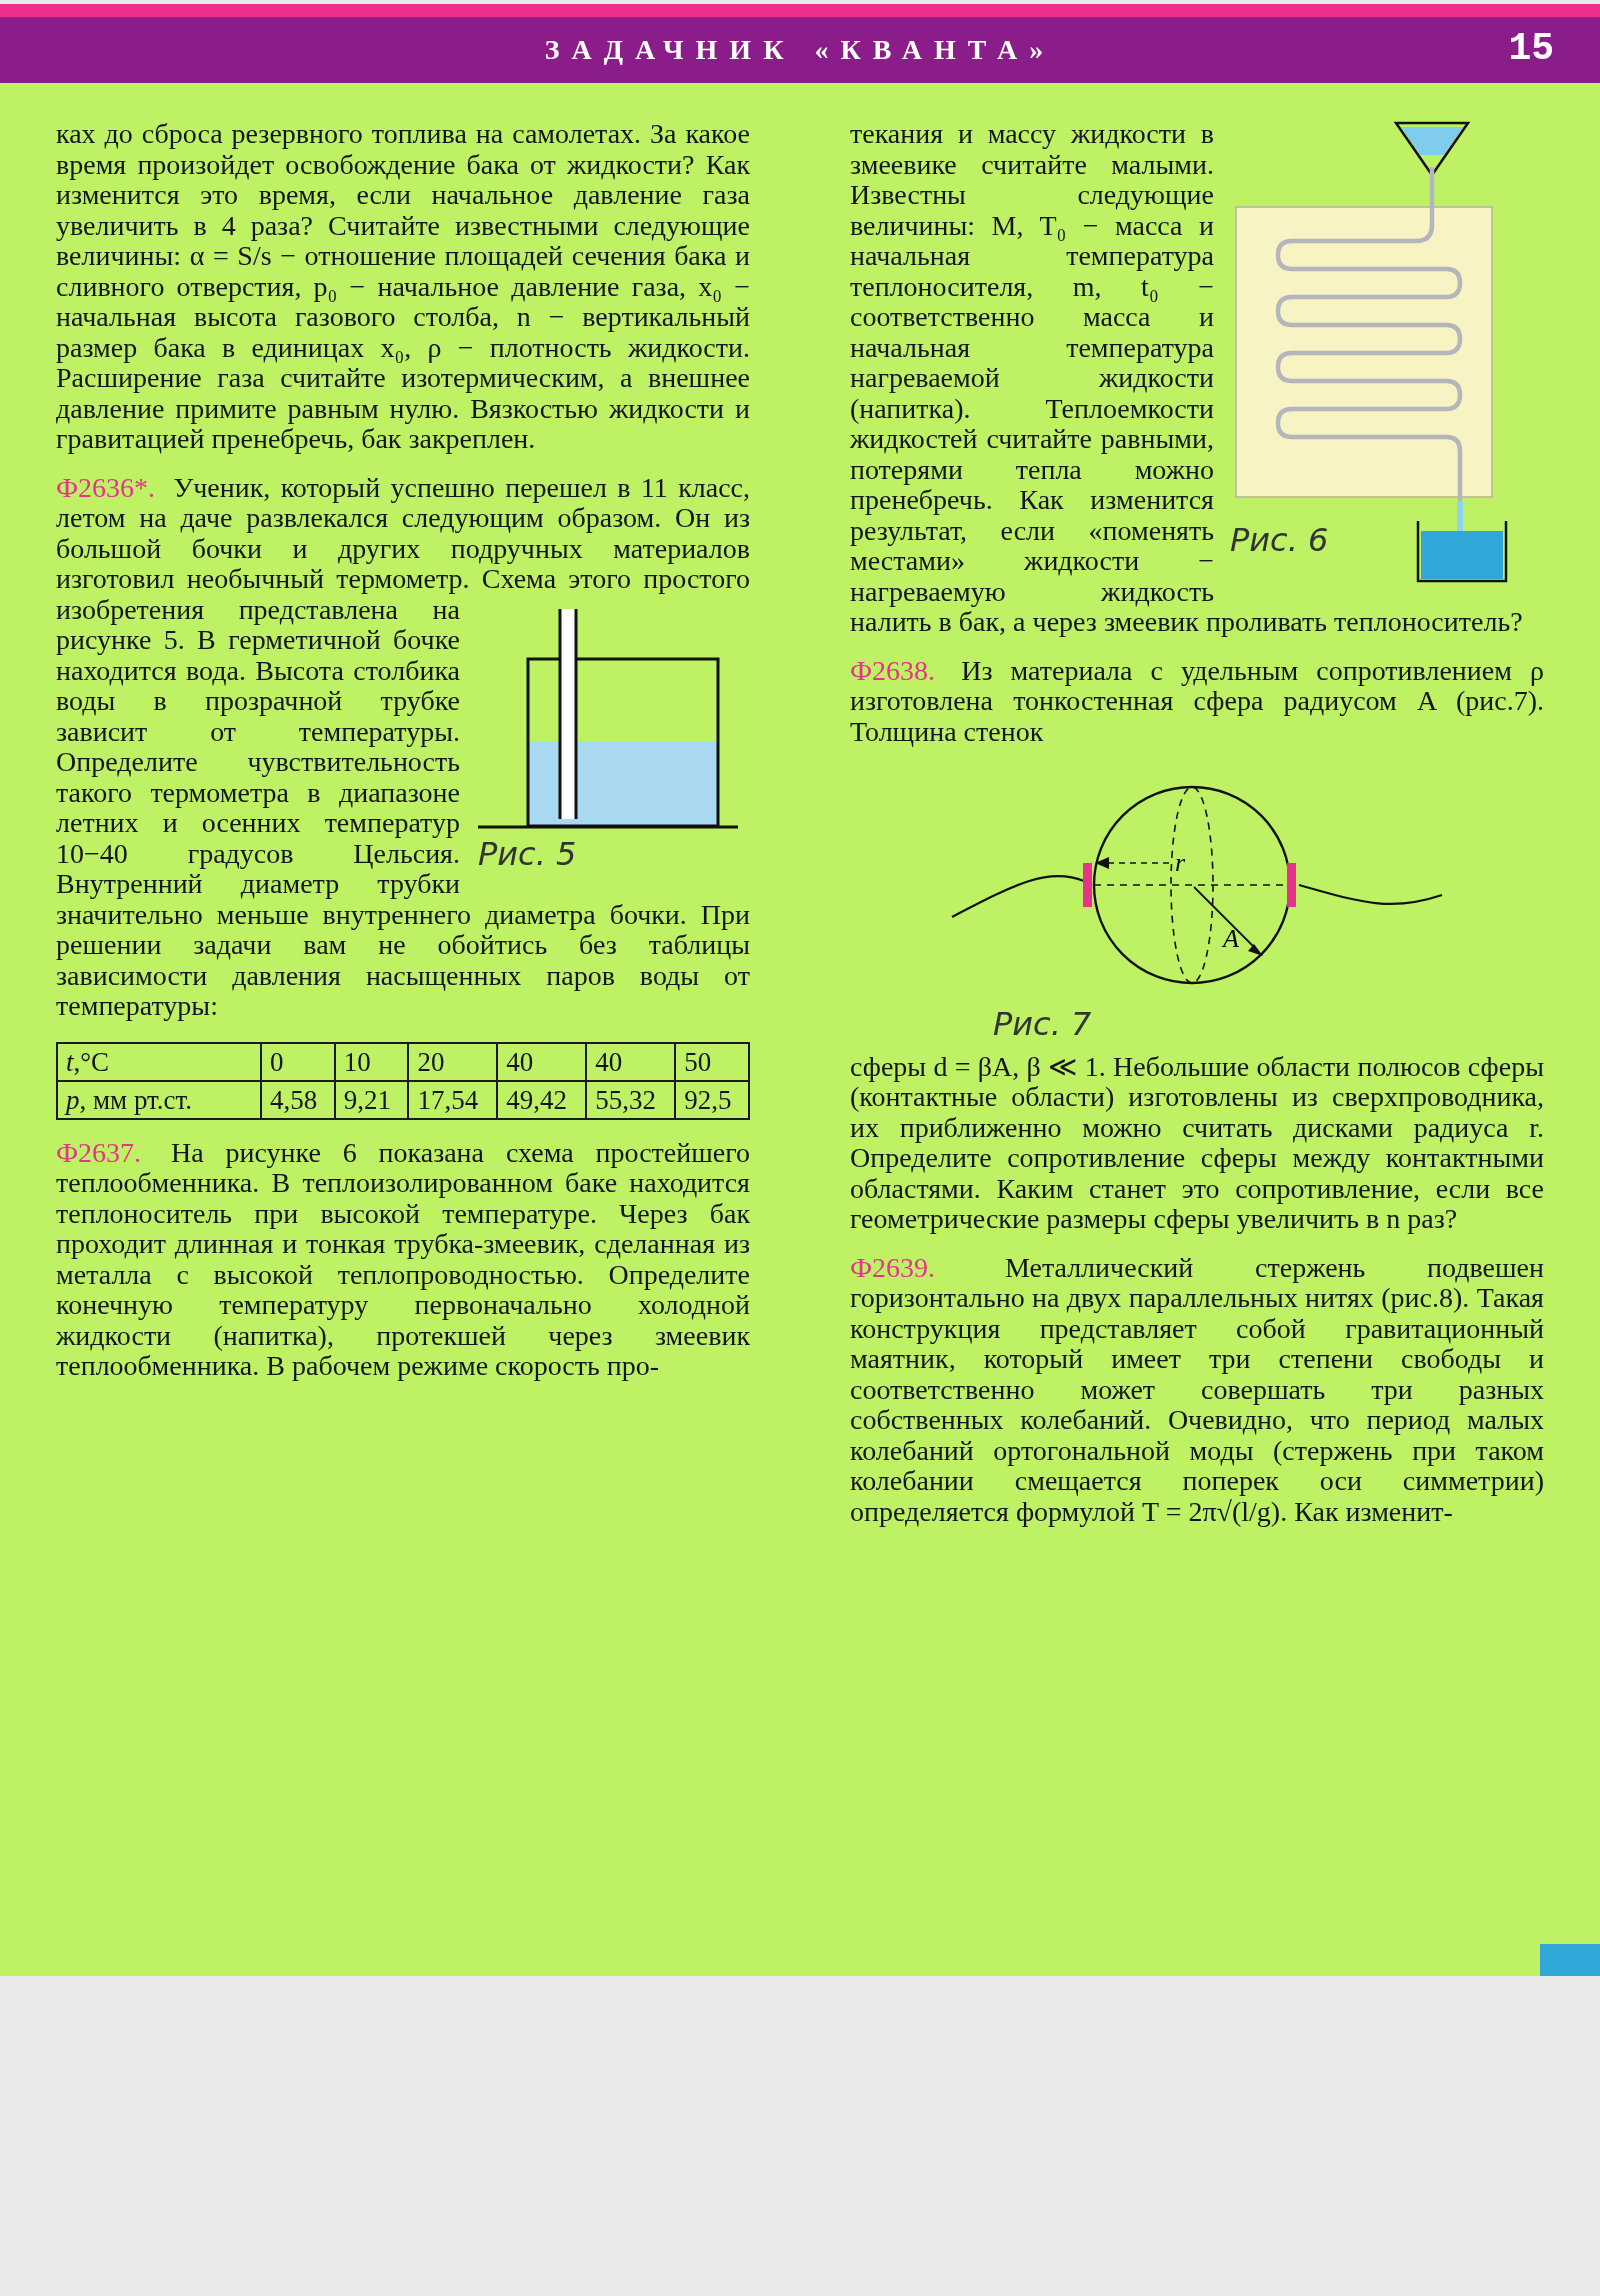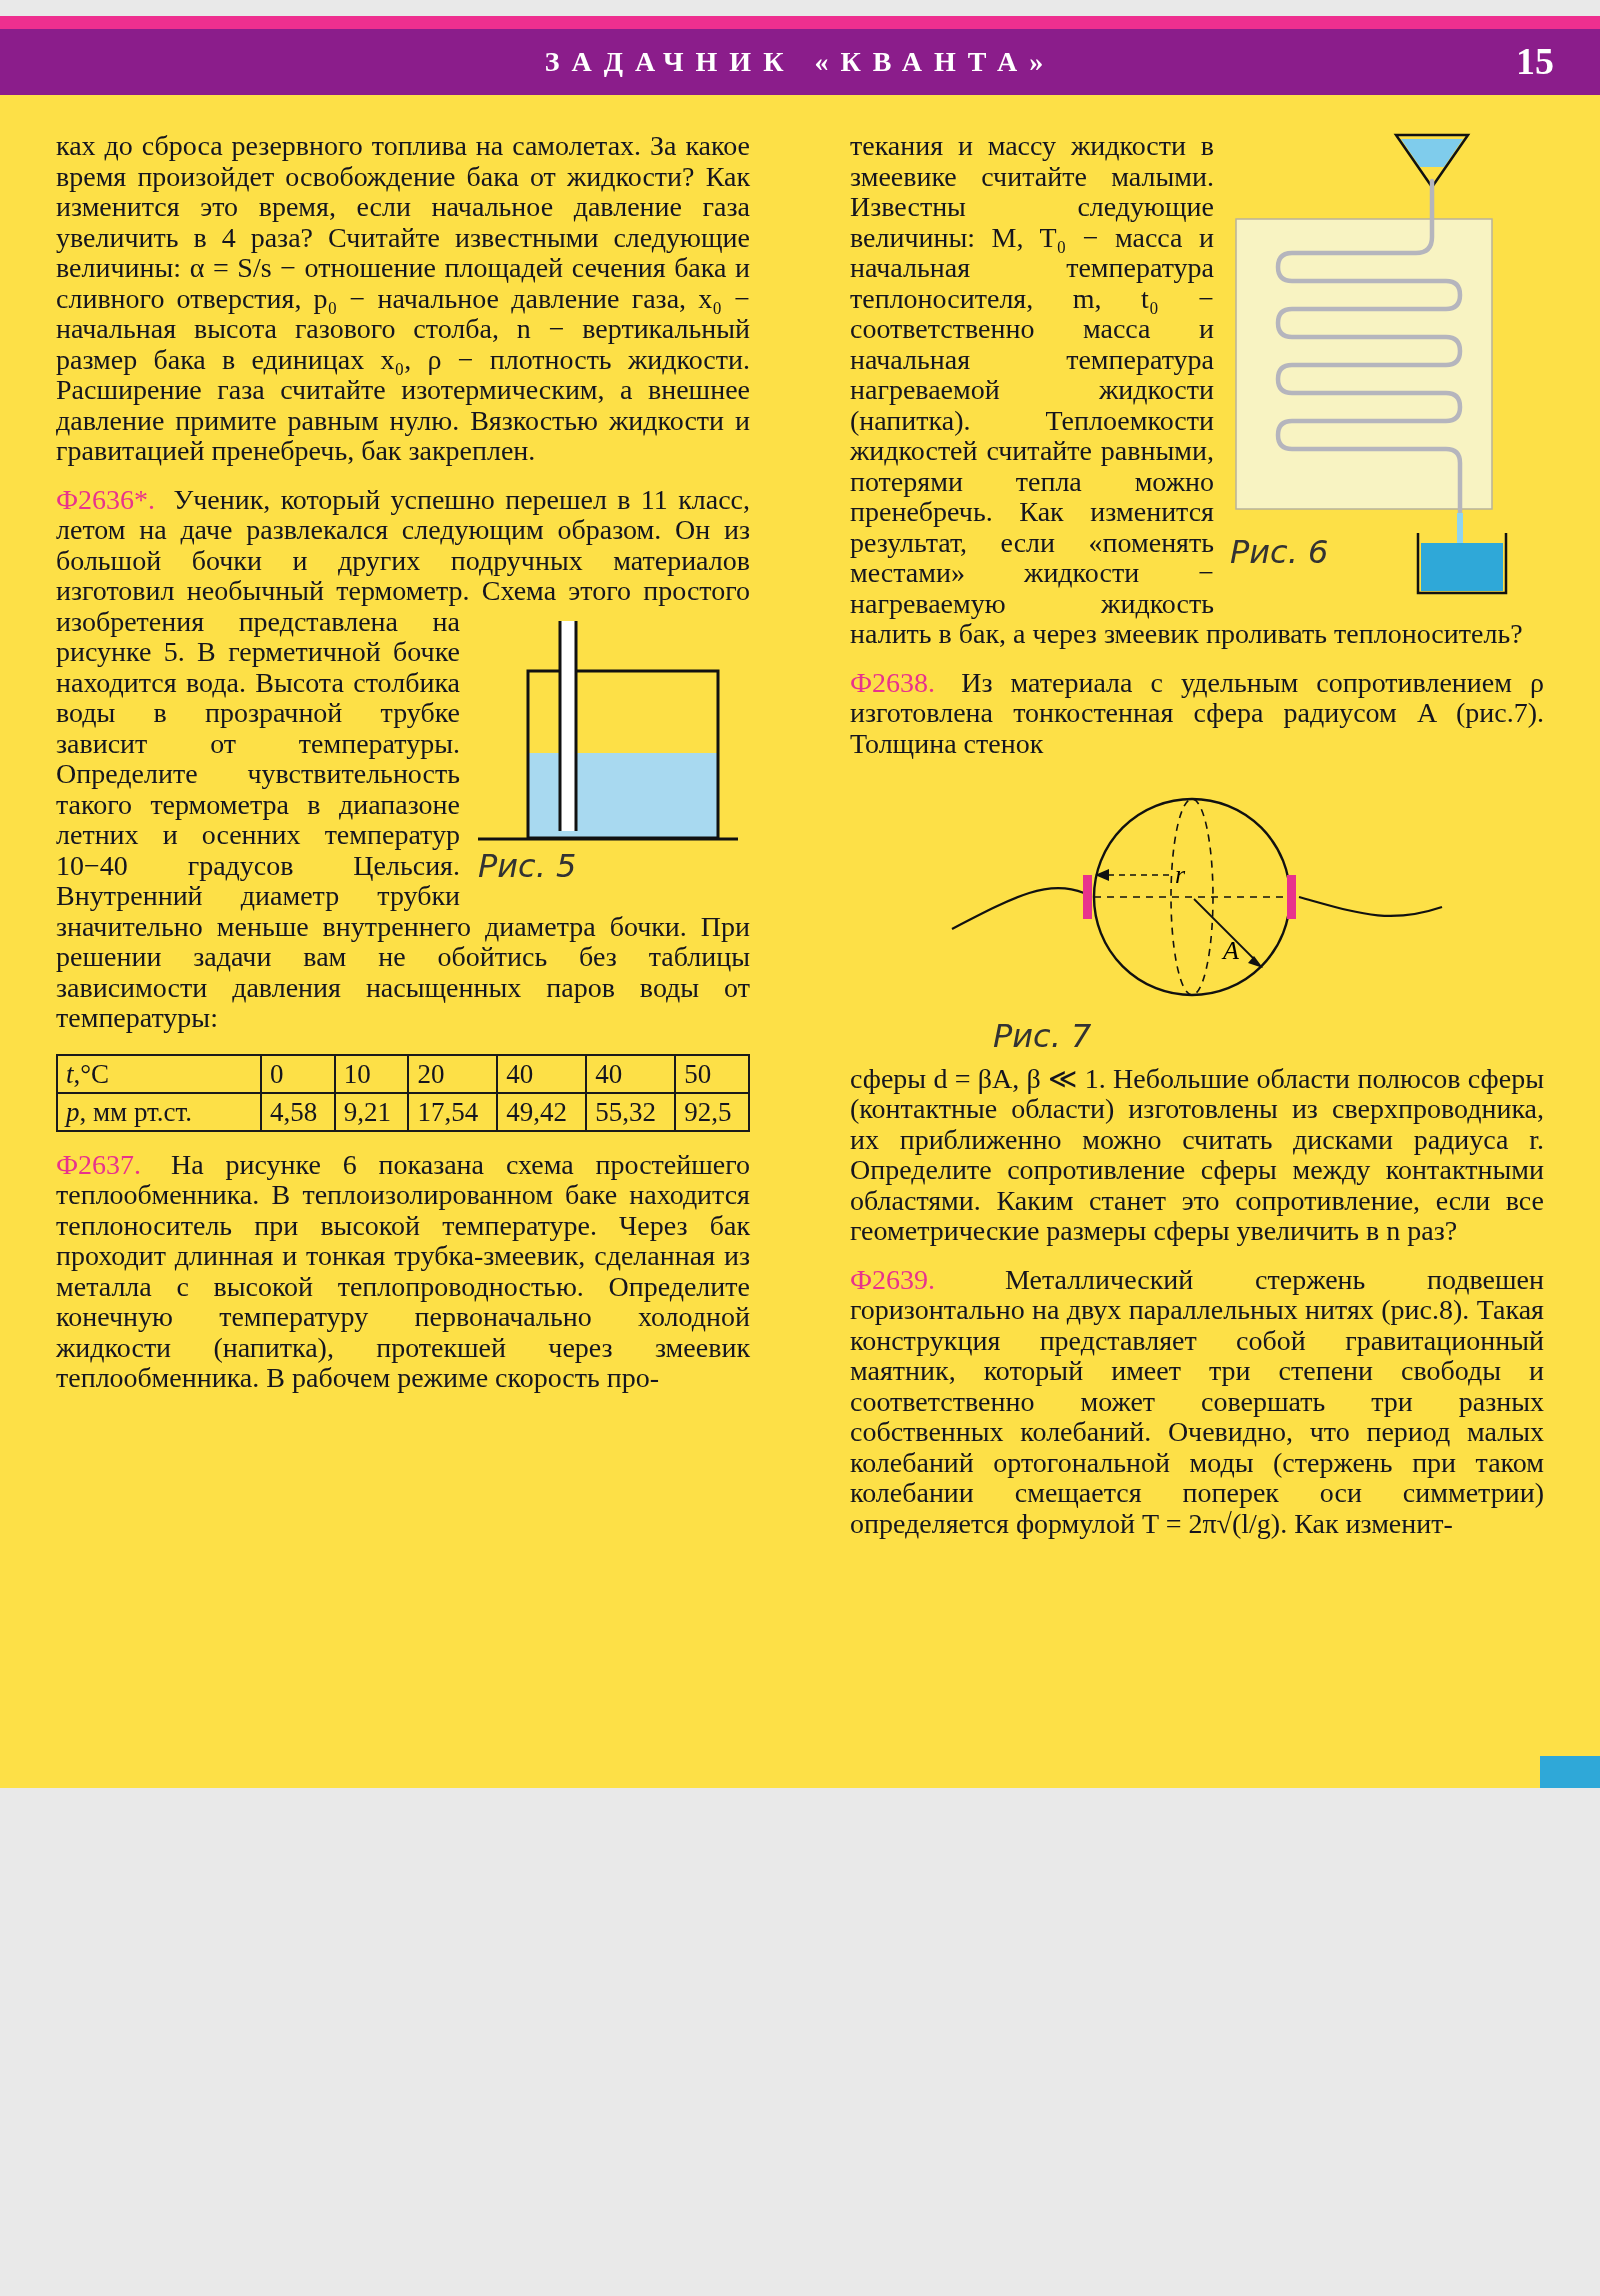--- a/index.html
+++ b/index.html
@@ -1,29 +1,29 @@
 <!DOCTYPE html>
 <html><head>
 <meta charset="utf-8">
 <style>
   html,body{margin:0;padding:0;background:#e9e9e9;}
   .page{
-    position:relative; width:1600px; height:1772px; margin:16px auto;
-    background:#fde047; overflow:hidden;
+    position:relative; width:1600px; height:1972px; margin:4px auto;
+    background:#bef264; overflow:hidden;
     font-family:"Liberation Serif", serif; color:#15151e;
   }
   .topstrip{height:13px;background:#ee2f8f;}
   .band{height:66px;background:#8b1d8b;position:relative;display:flex;align-items:center;}
   .band-title{
     flex:1;text-align:center;color:#ffffff;font-weight:bold;
     font-size:28px;letter-spacing:12px;font-family:"Liberation Serif",serif;
   }
   .page-num{
     position:absolute;right:46px;top:10px;color:#ffffff;font-weight:bold;
-    font-size:38px;font-family:Liberation Serif, serif;
+    font-size:38px;font-family:Liberation Mono, monospace;
   }
   .cols{display:flex;gap:100px;padding:36px 56px 0 56px;}
   .col{width:709px;text-align:justify;font-size:28px;line-height:30.5px;}
   .para{margin:0;}
   .prob{margin-top:18px;}
   .plabel{color:#e8338c;font-weight:normal;margin-right:8px;}
   .figcap{
     display:block;font-family:"DejaVu Sans",sans-serif;font-style:italic;
     font-size:32px;color:#333;margin-top:4px;
   }

